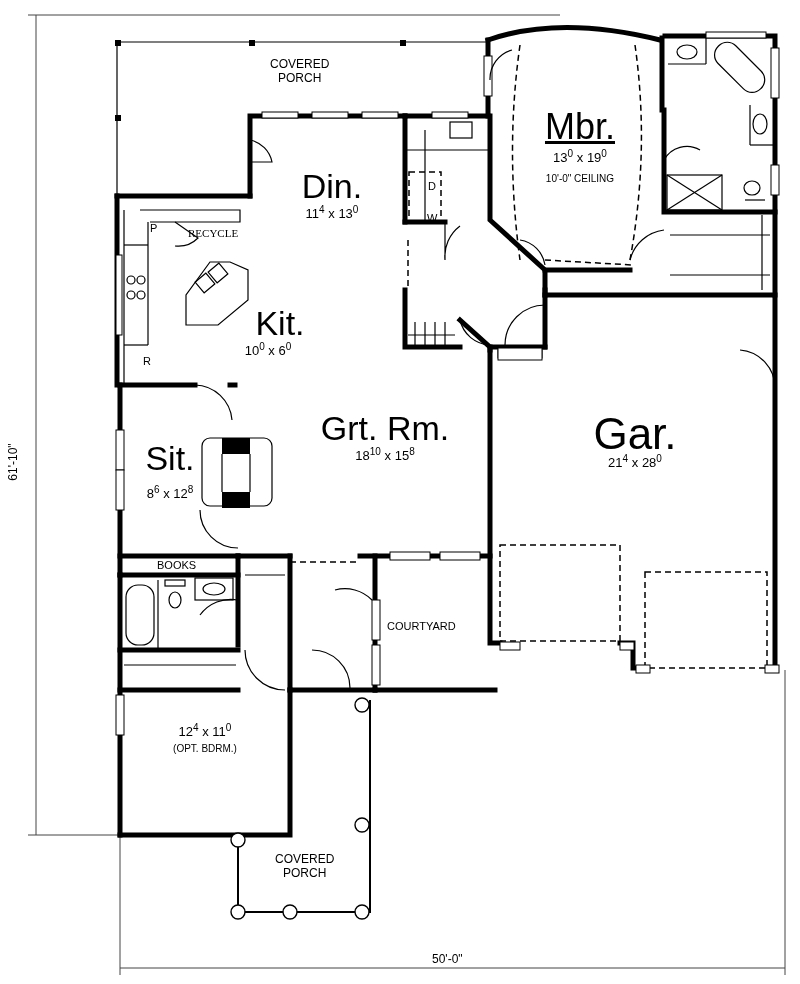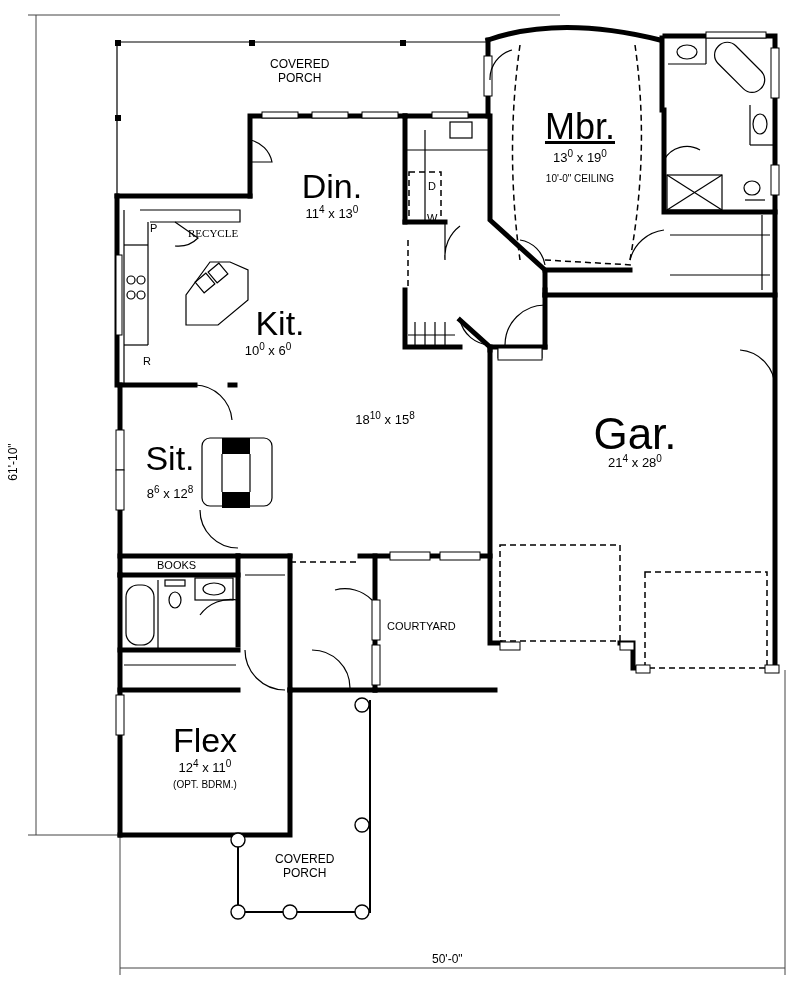--- a/index.html
+++ b/index.html
@@ -252,20 +252,21 @@
 <div class="label-abs" style="left:228px; top:305px; text-align:center; width:80px;">
   <div style="font-size:34px; line-height:36px; padding-left:24px;">Kit.</div>
   <div style="font-size:13px;">
     <span>10</span><sup style="font-size:10px;">0</sup>
     <span>x</span>
     <span>6</span><sup style="font-size:10px;">0</sup>
   </div>
 </div>
 
 <div class="label-abs" style="left:315px; top:410px; text-align:center; width:140px;">
+  <div style="font-size:34px; line-height:36px;">Grt. Rm.</div>
   <div style="font-size:13px;text-align:center;">
     <span>18</span><sup style="font-size:10px;">10</sup>
     <span>x</span>
     <span>15</span><sup style="font-size:10px;">8</sup>
   </div>
 </div>
 
 <div class="label-abs" style="left:130px; top:440px; text-align:center; width:80px;">
   <div style="font-size:34px; line-height:36px;">Sit.</div>
   <div style="font-size:13px; margin-top:8px;">
@@ -278,21 +279,20 @@
 <div class="label-abs" style="left:585px; top:415px; text-align:center; width:100px;">
   <div style="font-size:44px; line-height:38px;">Gar.</div>
   <div style="font-size:13px;">
     <span>21</span><sup style="font-size:10px;">4</sup>
     <span>x</span>
     <span>28</span><sup style="font-size:10px;">0</sup>
   </div>
 </div>
 
 <div class="label-abs" style="left:155px; top:722px; text-align:center; width:100px;">
-  <div style="font-size:34px; line-height:36px;">Flex</div>
   <div style="font-size:13px;">
     <span>12</span><sup style="font-size:10px;">4</sup>
     <span>x</span>
     <span>11</span><sup style="font-size:10px;">0</sup>
   </div>
   <div style="font-size:10px; margin-top:4px;">(OPT. BDRM.)</div>
 </div>
 
 <div class="label-abs" style="left:387px; top:620px; font-size:11px;">COURTYARD</div>
 

